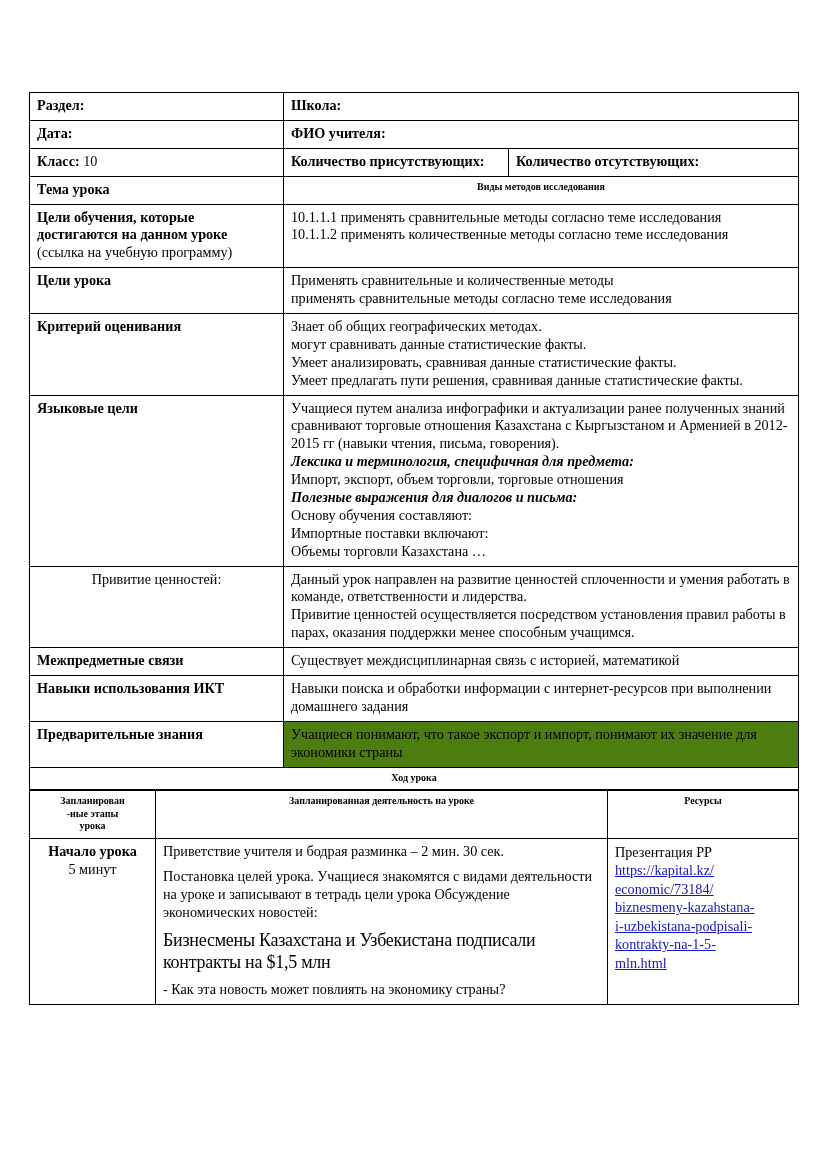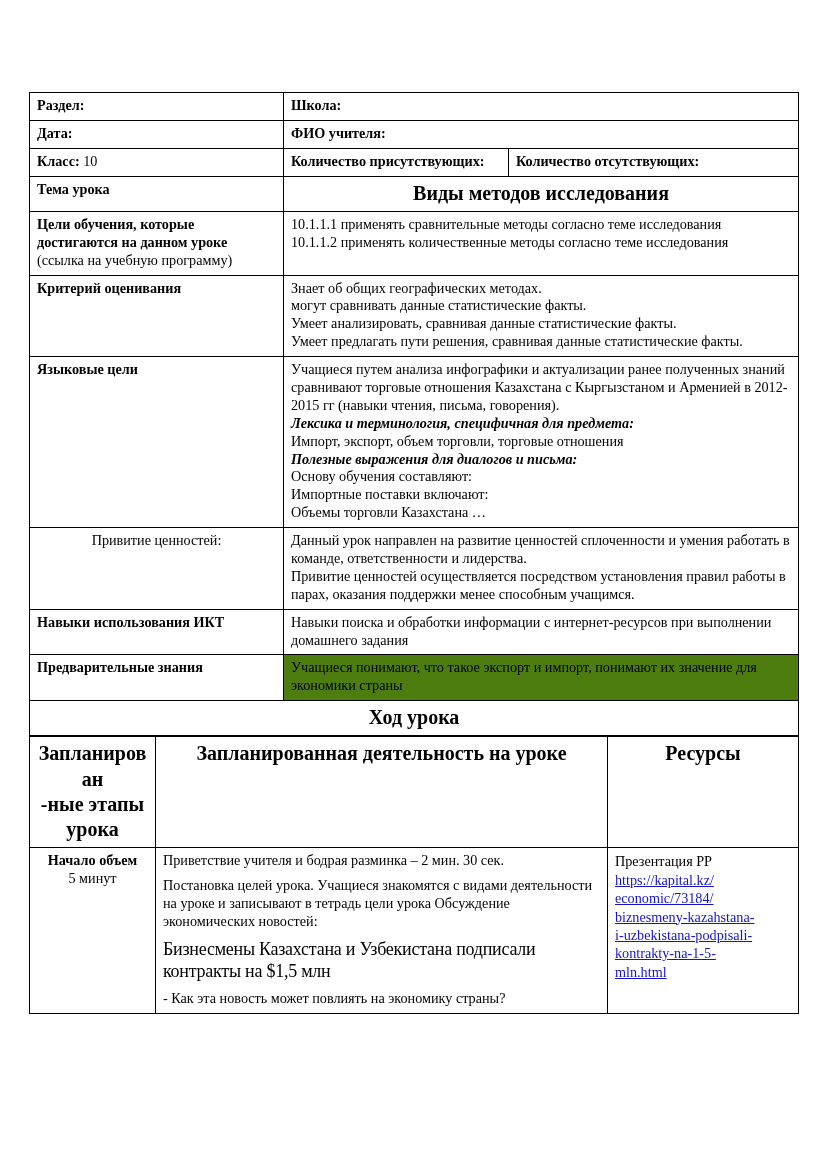--- a/index.html
+++ b/index.html
@@ -70,21 +70,21 @@
 
   .cond {
     font-stretch: semi-condensed;
     font-size: 18px;
     letter-spacing: -0.25px;
   }
 
   .section-head {
     text-align: center;
     font-weight: bold;
-    font-size: 20px;
+    font-size: 10px;
   }
 
   .stage-cell {
     text-align: center;
     font-weight: bold;
   }
   .stage-cell .minutes {
     font-weight: normal;
   }
 
@@ -145,20 +145,27 @@
           <div>Цели обучения, которые</div>
           <div>достигаются на данном уроке</div>
           <div class="sub">(ссылка на учебную программу)</div>
         </td>
         <td class="body-cell" colspan="2">
           <p>10.1.1.1 применять сравнительные методы согласно теме исследования</p>
           <p>10.1.1.2 применять количественные методы согласно теме исследования</p>
         </td>
       </tr>
 
+      <tr>
+        <td class="label-cell">Цели урока</td>
+        <td class="body-cell" colspan="2">
+          <p>Применять сравнительные и количественные методы</p>
+          <p>применять сравнительные методы согласно теме исследования</p>
+        </td>
+      </tr>
 
       <tr>
         <td class="label-cell">Критерий оценивания</td>
         <td class="body-cell" colspan="2">
           <p>Знает об общих географических методах.</p>
           <p> могут сравнивать данные статистические факты.</p>
           <p>Умеет анализировать, сравнивая данные статистические факты.</p>
           <p>Умеет предлагать пути решения, сравнивая данные статистические факты.</p>
         </td>
       </tr>
@@ -177,20 +184,24 @@
       </tr>
 
       <tr>
         <td class="center vmid">Привитие ценностей:</td>
         <td class="body-cell" colspan="2">
           <p>Данный урок направлен на развитие ценностей сплоченности и умения работать в команде, ответственности и лидерства.</p>
           <p>Привитие ценностей осуществляется посредством установления правил работы в парах, оказания поддержки менее способным учащимся.</p>
         </td>
       </tr>
 
+      <tr>
+        <td class="label-cell">Межпредметные связи</td>
+        <td class="body-cell" colspan="2">Существует междисциплинарная связь с историей, математикой</td>
+      </tr>
 
       <tr>
         <td class="label-cell">Навыки использования ИКТ</td>
         <td class="body-cell" colspan="2">Навыки поиска и обработки информации с интернет-ресурсов при выполнении домашнего задания</td>
       </tr>
 
       <tr>
         <td class="label-cell">Предварительные знания</td>
         <td class="body-cell shaded" colspan="2">Учащиеся понимают, что такое экспорт и импорт, понимают их значение для экономики страны</td>
       </tr>
@@ -214,21 +225,21 @@
           <div>Запланирован</div>
           <div>-ные этапы</div>
           <div>урока</div>
         </td>
         <td class="section-head">Запланированная деятельность на уроке</td>
         <td class="section-head">Ресурсы</td>
       </tr>
 
       <tr>
         <td class="stage-cell">
-          <div>Начало объем</div>
+          <div>Начало урока</div>
           <div class="minutes">5 минут</div>
         </td>
         <td class="body-cell">
           <p>Приветствие учителя и бодрая разминка – 2 мин. 30 сек.</p>
           <p class="gap">Постановка целей урока. Учащиеся знакомятся с видами деятельности на уроке и записывают в тетрадь цели урока Обсуждение экономических новостей:</p>
           <p class="gap cond">Бизнесмены Казахстана и  Узбекистана подписали контракты на $1,5 млн</p>
           <p class="gap">- Как эта новость может повлиять на экономику страны?</p>
         </td>
         <td class="res-cell">
           <div>Презентация РР</div>

